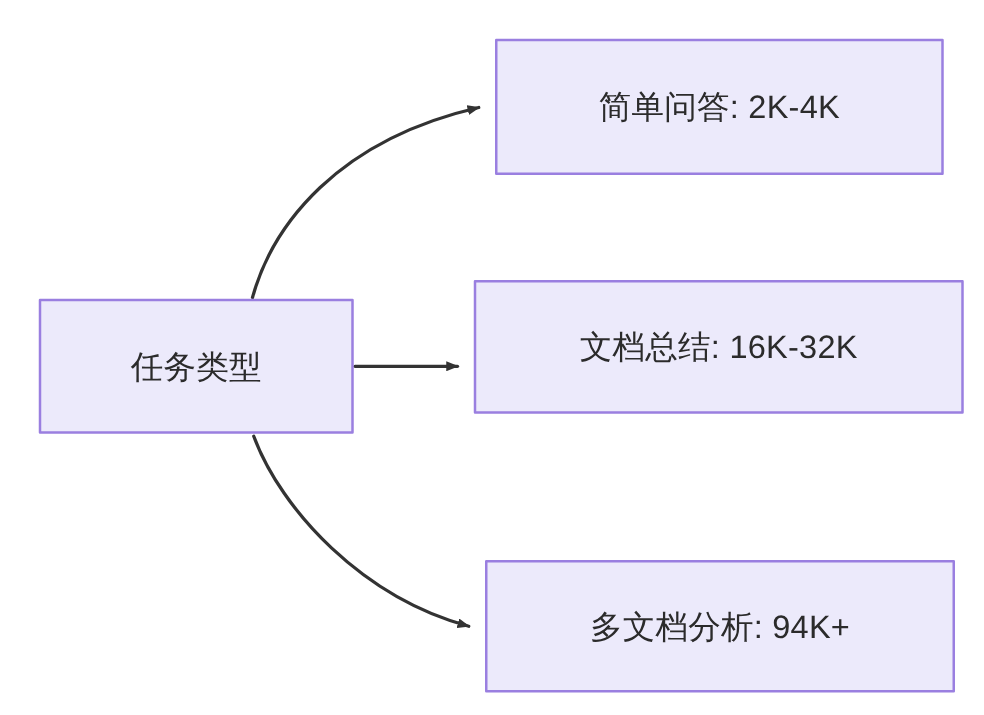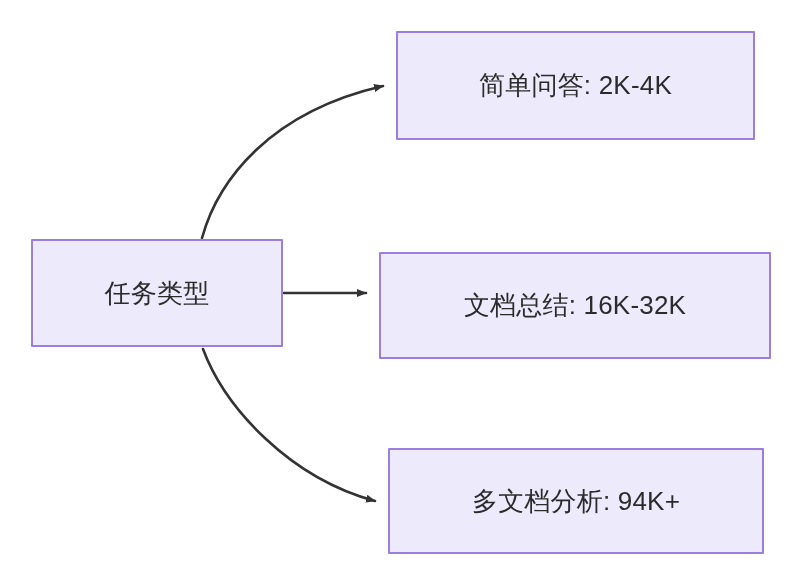--- a/index.html
+++ b/index.html
@@ -41,21 +41,21 @@
     color: #2B2B2B;
     font-size: 26px;
     line-height: 1.25;
     letter-spacing: 0.2px;
     white-space: nowrap;
     font-weight: 400;
   }
   
   #node-source  { left: 31px;  top: 239px; width: 252px; height: 108px; }
   #node-simple  { left: 396px; top: 31px;  width: 359px; height: 109px; }
-  #node-doc     { left: 379px; top: 252px; width: 392px; height: 107px; }
+  #node-doc     { left: 379px; top: 224px; width: 392px; height: 107px; }
   #node-multi   { left: 388px; top: 448px; width: 376px; height: 106px; }
 </style>
 </head>
 <body>
 
 <div id="canvas">
 
   <svg id="edge-layer" viewBox="0 0 787 572" width="787" height="572" xmlns="http://www.w3.org/2000/svg">
     <defs>
       <marker id="arrowhead" markerWidth="10" markerHeight="8" refX="9" refY="4" orient="auto" markerUnits="userSpaceOnUse">

